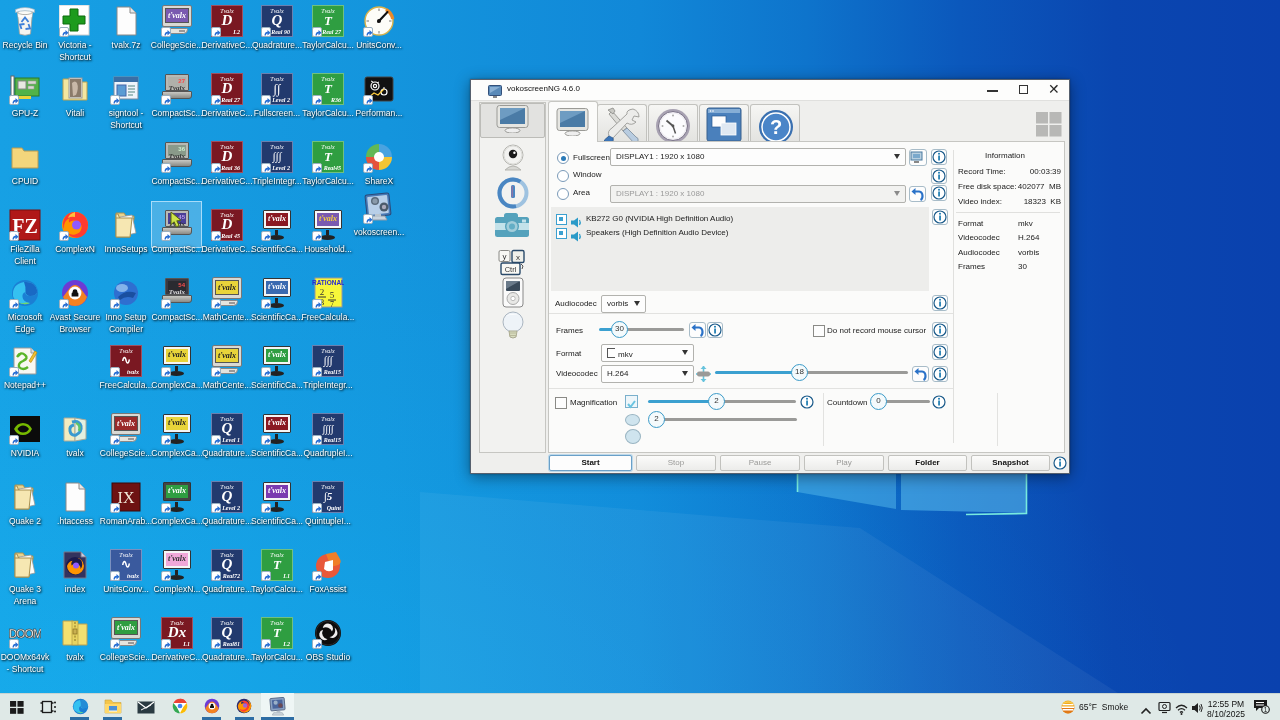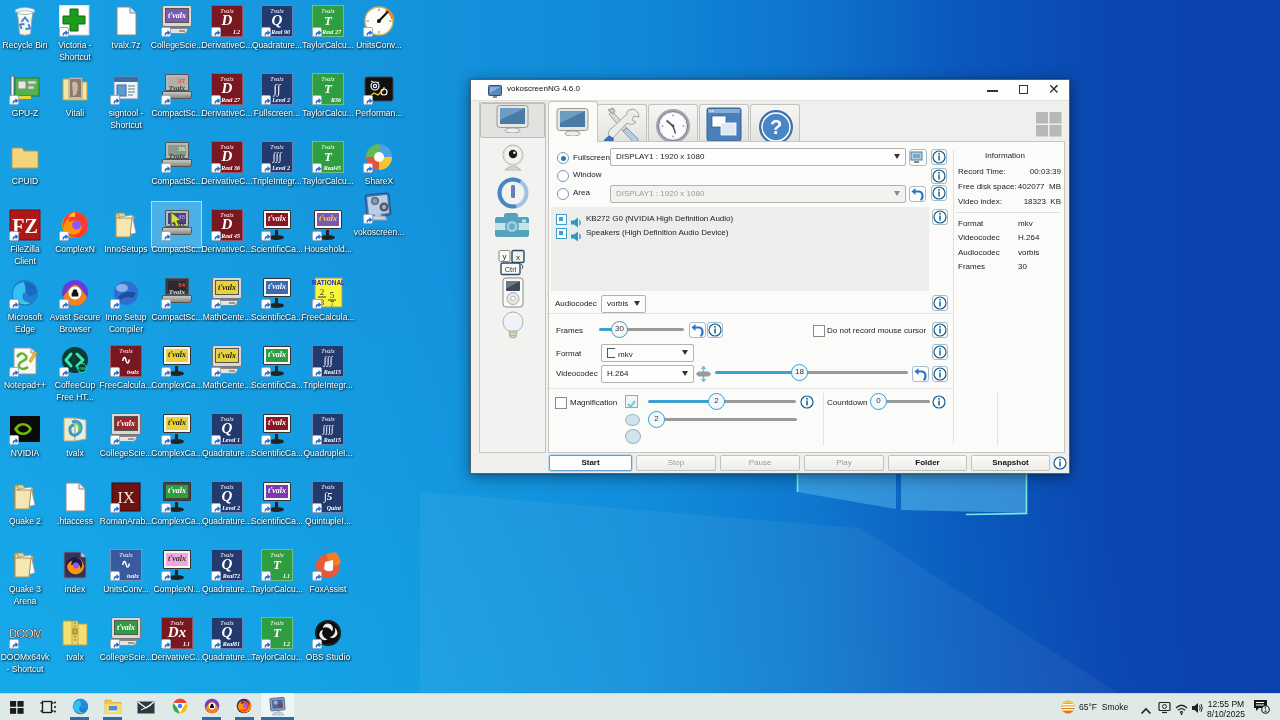--- a/index.html
+++ b/index.html
@@ -599,37 +599,20 @@
           <path d="M20 16 L26 6 L28 7.5 L22 17.5 Z" fill="#f2c030" stroke="#b88a10" stroke-width="0.7"></path>
         </svg>
         <div style="position:absolute;left:0;bottom:0;width:10px;height:10px;background:#fff;border:1px solid #9ab0c0;border-radius:2px">
           <svg width="10" height="10" viewBox="0 0 10 10" style="display:block">
             <path d="M2.5 7.5 Q2.5 4 5.5 3.8 L5.5 2 L8.5 4.8 L5.5 7.6 L5.5 5.6 Q4 5.6 3.8 7.5 Z" fill="#2a6fd4"></path>
           </svg>
         </div>
       </div>
       <div class="lbl">Notepad++</div>
     </div>
-    <div class="cell" style="left:42px;top:345px">
-      <div style="position:relative;width:32px;height:32px;margin:0 auto">
-        <svg width="32" height="32" viewBox="0 0 32 32" style="position:absolute;left:0;top:0">
-          <circle cx="16" cy="15" r="13" fill="#0c3a34"></circle>
-          <path d="M12 9 L7 15 L12 21" fill="none" stroke="#35e8b0" stroke-width="3" stroke-linecap="round" stroke-linejoin="round"></path>
-          <path d="M18 9 L24 15 L18 21" fill="none" stroke="#35e8b0" stroke-width="3" stroke-linecap="round" stroke-linejoin="round"></path>
-          <circle cx="23" cy="23" r="4.5" fill="#0c3a34" stroke="#35e8b0" stroke-width="1"></circle>
-          <text x="23" y="25" font-family="Liberation Sans" font-size="3.4" fill="#35e8b0" text-anchor="middle">FREE</text>
-        </svg>
-        <div style="position:absolute;left:0;bottom:0;width:10px;height:10px;background:#fff;border:1px solid #9ab0c0;border-radius:2px">
-          <svg width="10" height="10" viewBox="0 0 10 10" style="display:block">
-            <path d="M2.5 7.5 Q2.5 4 5.5 3.8 L5.5 2 L8.5 4.8 L5.5 7.6 L5.5 5.6 Q4 5.6 3.8 7.5 Z" fill="#2a6fd4"></path>
-          </svg>
-        </div>
-      </div>
-      <div class="lbl">CoffeeCup<br>Free HT...</div>
-    </div>
     <div class="cell" style="left:93px;top:345px">
       <div style="position:relative;width:32px;height:32px;margin:0 auto">
         <div style="position:absolute;inset:0;background:#7a1822;border:1px solid #a05060;color:#fff;text-align:center;overflow:hidden">
           <div style="font:italic 6px 'Liberation Serif';line-height:6.5px;margin-top:1.5px">Tvalx</div>
           <div style="font:bold 12px 'Liberation Sans';line-height:15px;margin-top:-1px">∿</div>
           <div style="position:absolute;right:2px;bottom:1px;font:italic bold 6px 'Liberation Serif';line-height:6px">tvalx</div>
         </div>
         <div style="position:absolute;left:0;bottom:0;width:10px;height:10px;background:#fff;border:1px solid #9ab0c0;border-radius:2px">
           <svg width="10" height="10" viewBox="0 0 10 10" style="display:block">
             <path d="M2.5 7.5 Q2.5 4 5.5 3.8 L5.5 2 L8.5 4.8 L5.5 7.6 L5.5 5.6 Q4 5.6 3.8 7.5 Z" fill="#2a6fd4"></path>

